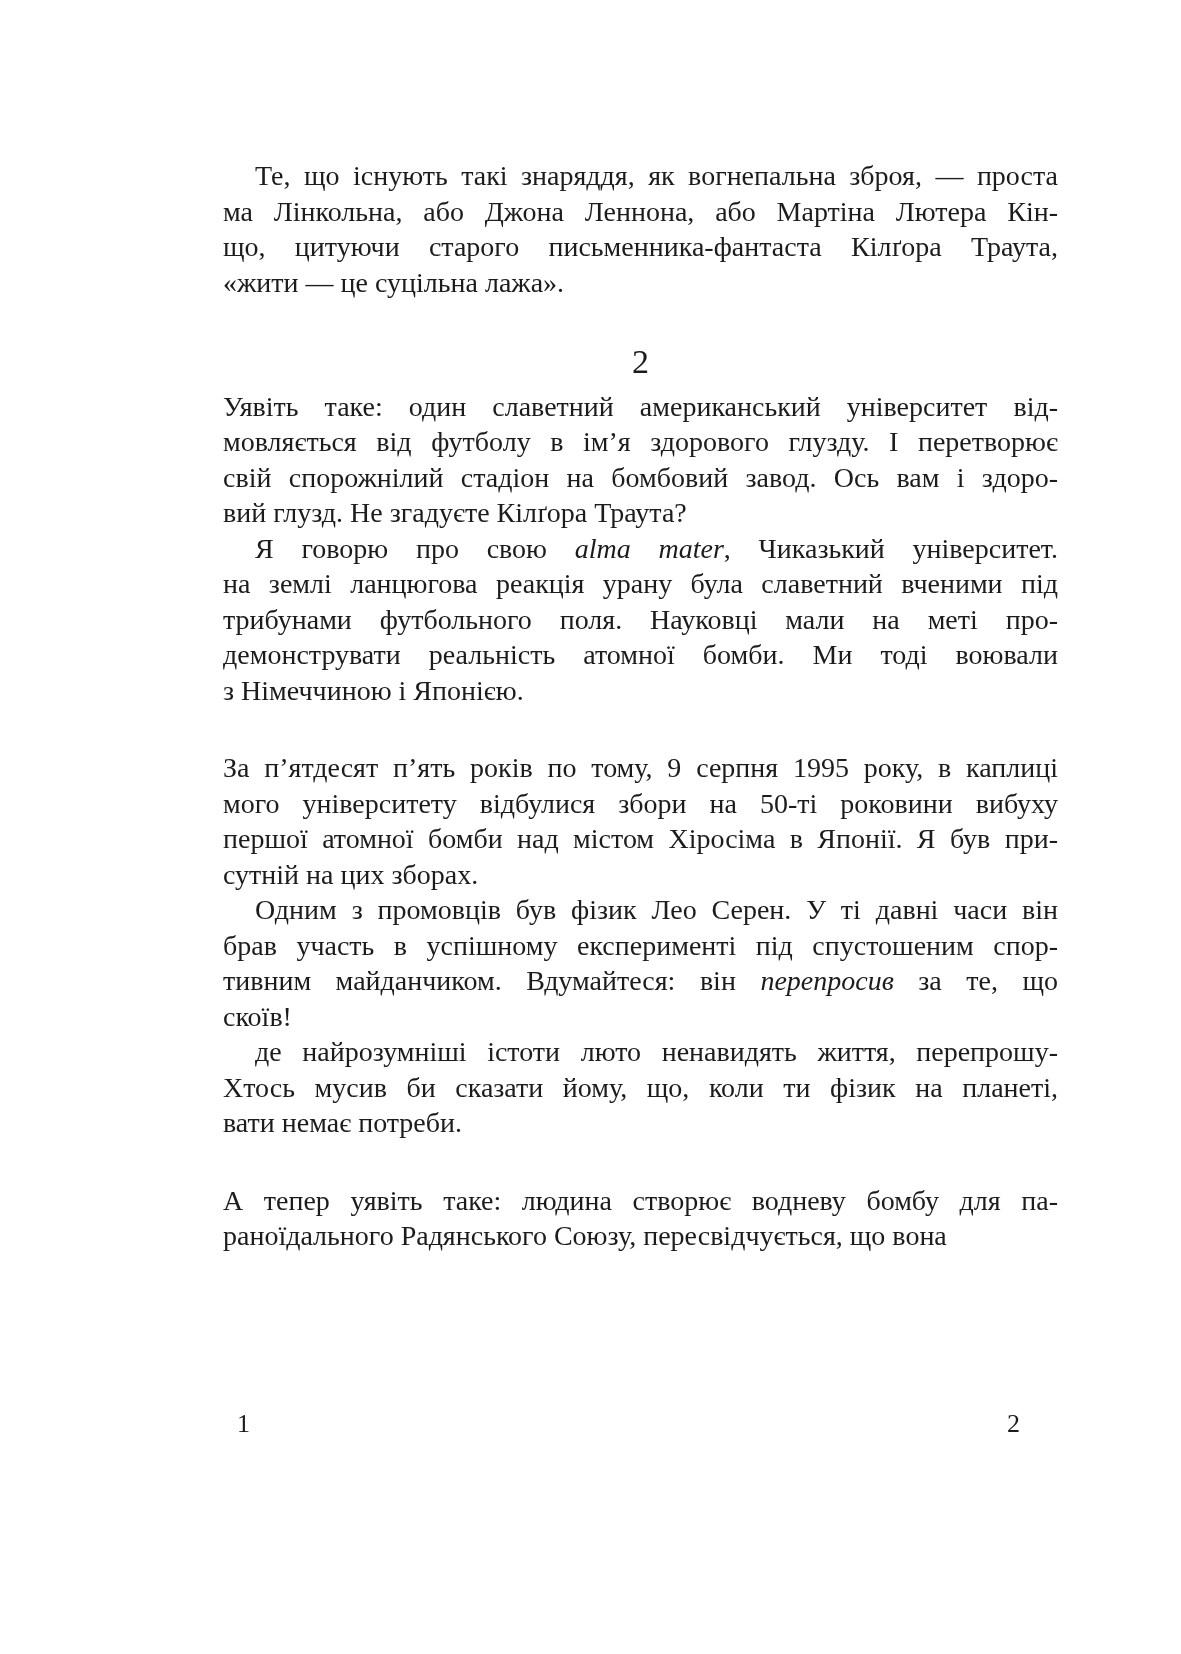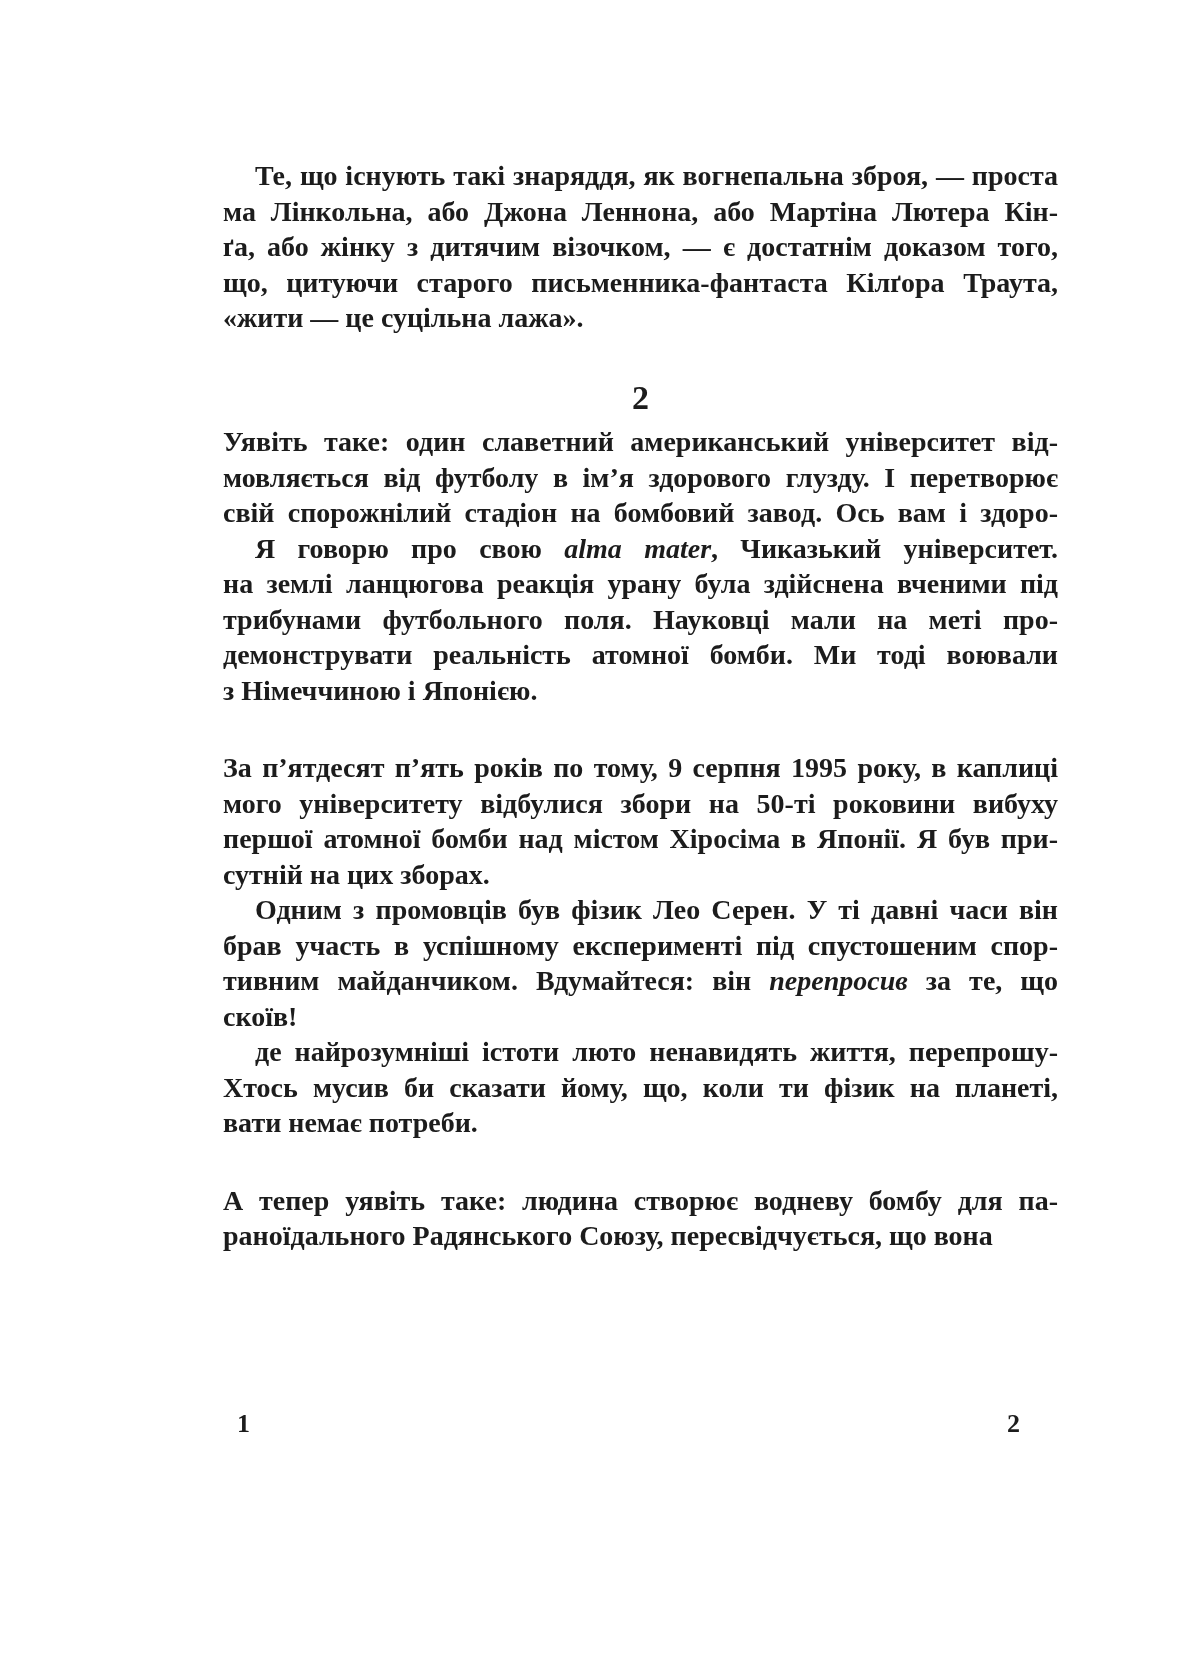--- a/index.html
+++ b/index.html
@@ -11,21 +11,20 @@
     height: 1654px;
     background: #ffffff;
     font-family: "Liberation Serif", "DejaVu Serif", serif;
   }
   .page {
     position: relative;
     width: 1181px;
     height: 1654px;
     background: #ffffff;
     overflow: hidden;
-    font-weight: bold;
   }
   .text-column {
     position: absolute;
     left: 223px;
     top: 158px;
     width: 835px;
     color: #1c1c1c;
   }
   .para {
     margin: 0;
@@ -71,33 +70,33 @@
   .footer-right { left: 1007px; }
 </style>
 </head>
 <body style="background: rgb(255, 255, 255);">
 
 <div class="page">
   <div class="text-column" id="text-column" style="color: rgb(28, 28, 28);">
       <div class="para indent">
         <div class="line"><span>Те, що існують такі знаряддя, як вогнепальна зброя, — проста</span></div>
         <div class="line"><span>ма Лінкольна, або Джона Леннона, або Мартіна Лютера Кін-</span></div>
-        <div class="line"><span>ґа, або жінку з дитячим візочком, — є достатнім доказом того,</span></div>
         <div class="line"><span>що, цитуючи старого письменника-фантаста Кілґора Траута,</span></div>
         <div class="line last"><span>«жити — це суцільна лажа».</span></div>
       </div>
       <div class="section-heading">2</div>
       <div class="para">
         <div class="line"><span>Уявіть таке: один славетний американський університет від-</span></div>
         <div class="line"><span>мовляється від футболу в ім’я здорового глузду. І перетворює</span></div>
         <div class="line"><span>свій спорожнілий стадіон на бомбовий завод. Ось вам і здоро-</span></div>
+        <div class="line last"><span>вий глузд. Не згадуєте Кілґора Траута?</span></div>
       </div>
       <div class="para indent">
         <div class="line"><span>Я говорю про свою </span><i>alma mater</i><span>, Чиказький університет.</span></div>
-        <div class="line"><span>на землі ланцюгова реакція урану була здійснена вченими під</span></div>
+        <div class="line"><span>на землі ланцюгова реакція урану була славетний вченими під</span></div>
         <div class="line"><span>трибунами футбольного поля. Науковці мали на меті про-</span></div>
         <div class="line"><span>демонструвати реальність атомної бомби. Ми тоді воювали</span></div>
         <div class="line last"><span>з Німеччиною і Японією.</span></div>
       </div>
       <div class="section-gap"></div>
       <div class="para">
         <div class="line"><span>За п’ятдесят п’ять років по тому, 9 серпня 1995 року, в каплиці</span></div>
         <div class="line"><span>мого університету відбулися збори на 50-ті роковини вибуху</span></div>
         <div class="line"><span>першої атомної бомби над містом Хіросіма в Японії. Я був при-</span></div>
         <div class="line last"><span>сутній на цих зборах.</span></div>

